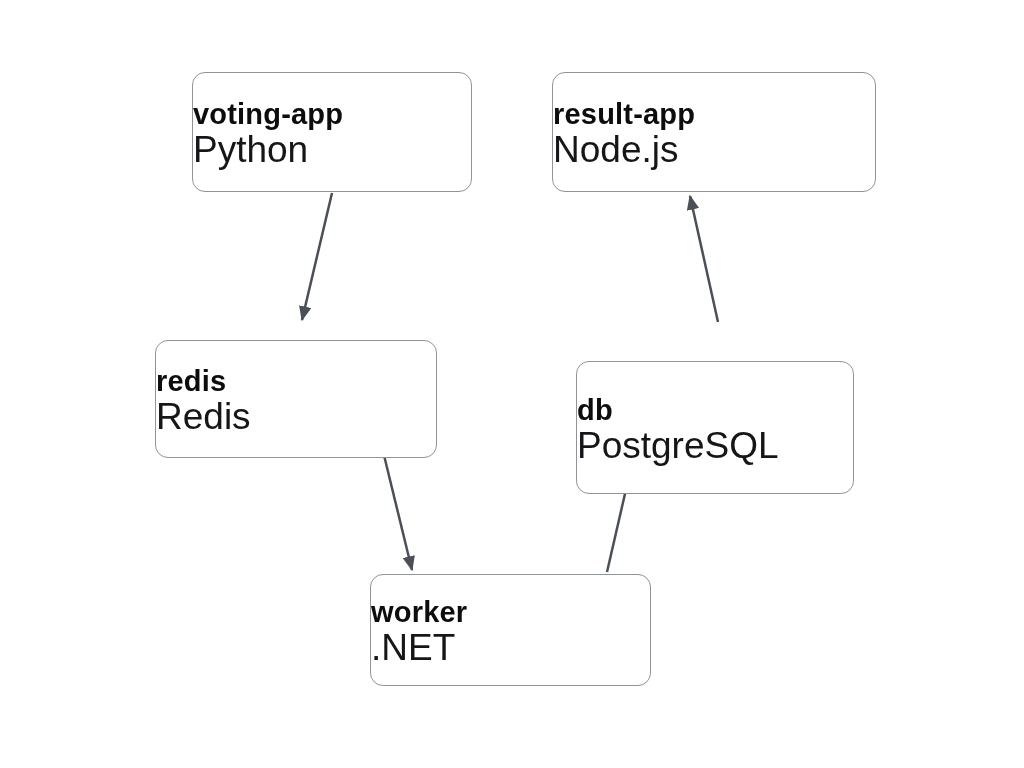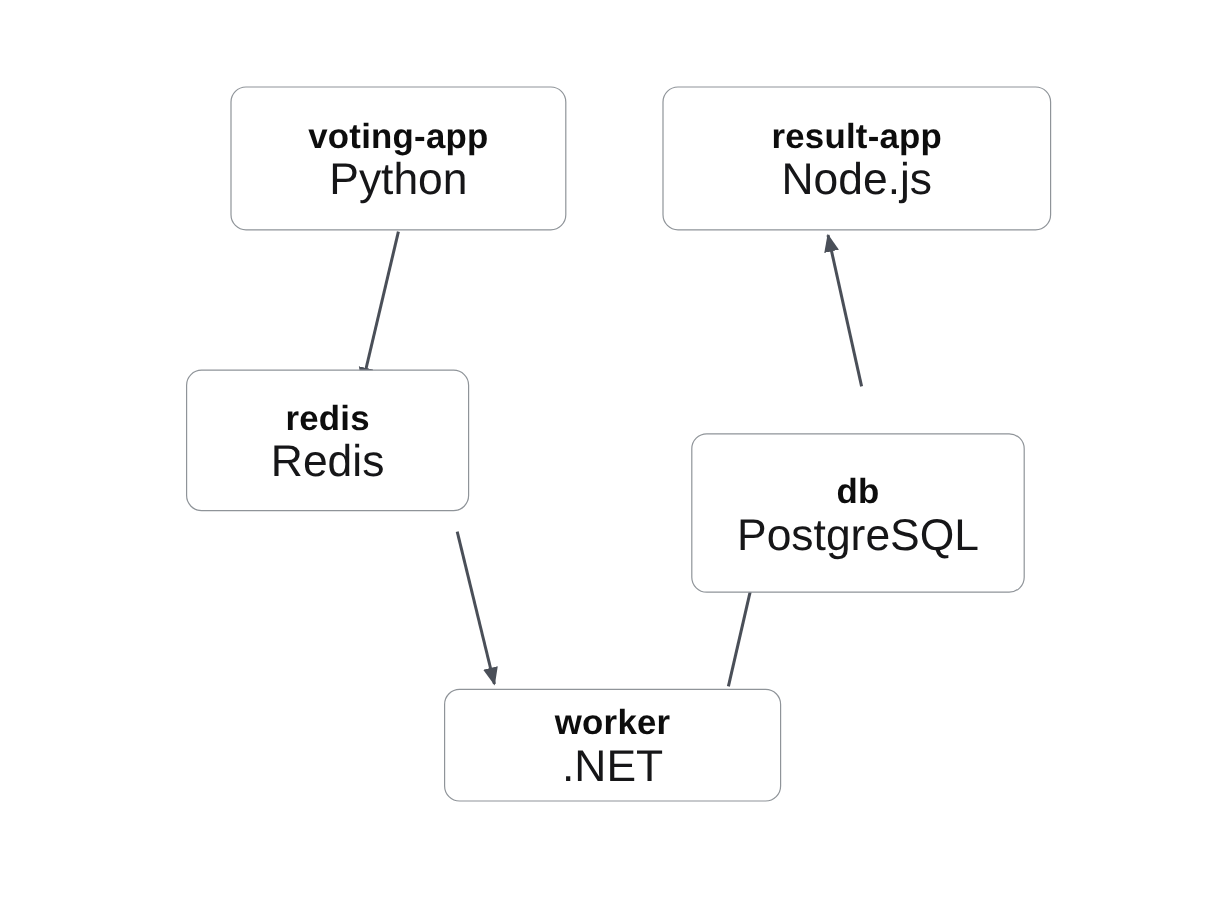--- a/index.html
+++ b/index.html
@@ -28,21 +28,20 @@
     z-index: 1;
   }
   .node {
     position: absolute;
     box-sizing: border-box;
     background: #ffffff;
     border: 1.6px solid #8f9499;
     border-radius: 13px;
     display: flex;
     flex-direction: column;
-    align-items: center;
     justify-content: center;
     z-index: 2;
   }
   .node .title {
     font-size: 29px;
     font-weight: bold;
     color: #0d0d0d;
     line-height: 36px;
     letter-spacing: 0.2px;
   }
@@ -75,28 +74,28 @@
   <div class="node" style="left: 192px; top: 72px; width: 280px; height: 120px;">
     <span class="title">voting-app</span>
     <span class="subtitle">Python</span>
   </div>
 
   <div class="node" style="left: 552px; top: 72px; width: 324px; height: 120px;">
     <span class="title">result-app</span>
     <span class="subtitle">Node.js</span>
   </div>
 
-  <div class="node" style="left: 155px; top: 308px; width: 236px; height: 118px;">
+  <div class="node" style="left: 155px; top: 340px; width: 282px; height: 118px;">
     <span class="title">redis</span>
     <span class="subtitle">Redis</span>
   </div>
 
   <div class="node" style="left: 576px; top: 323px; width: 278px; height: 133px; margin-top: 38px;">
     <span class="title">db</span>
     <span class="subtitle">PostgreSQL</span>
   </div>
 
-  <div class="node" style="left: 370px; top: 574px; width: 281px; height: 94px;">
+  <div class="node" style="left: 370px; top: 574px; width: 281px; height: 112px;">
     <span class="title">worker</span>
     <span class="subtitle">.NET</span>
   </div>
 
 </div>
 
 </body></html>

